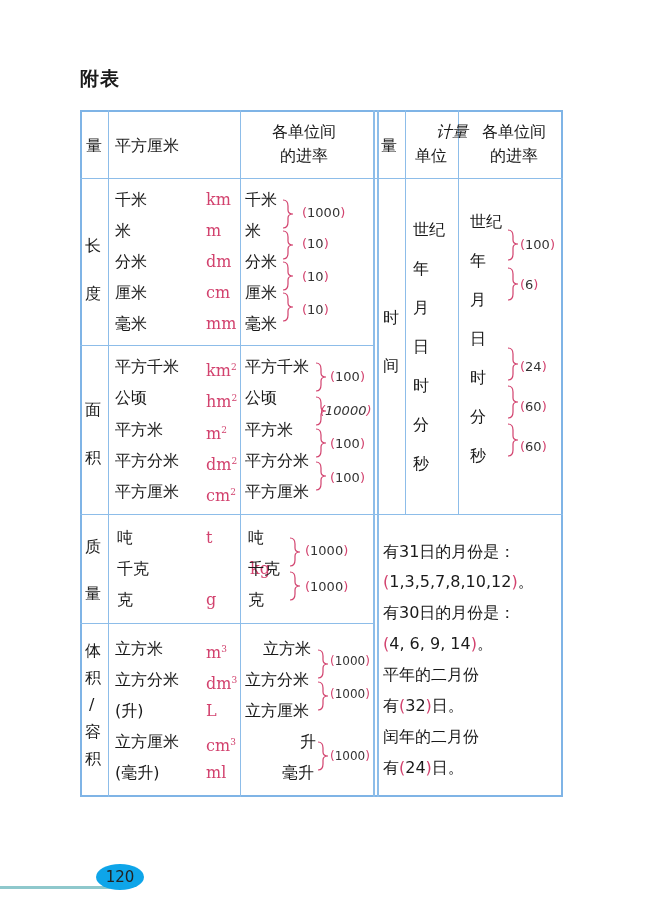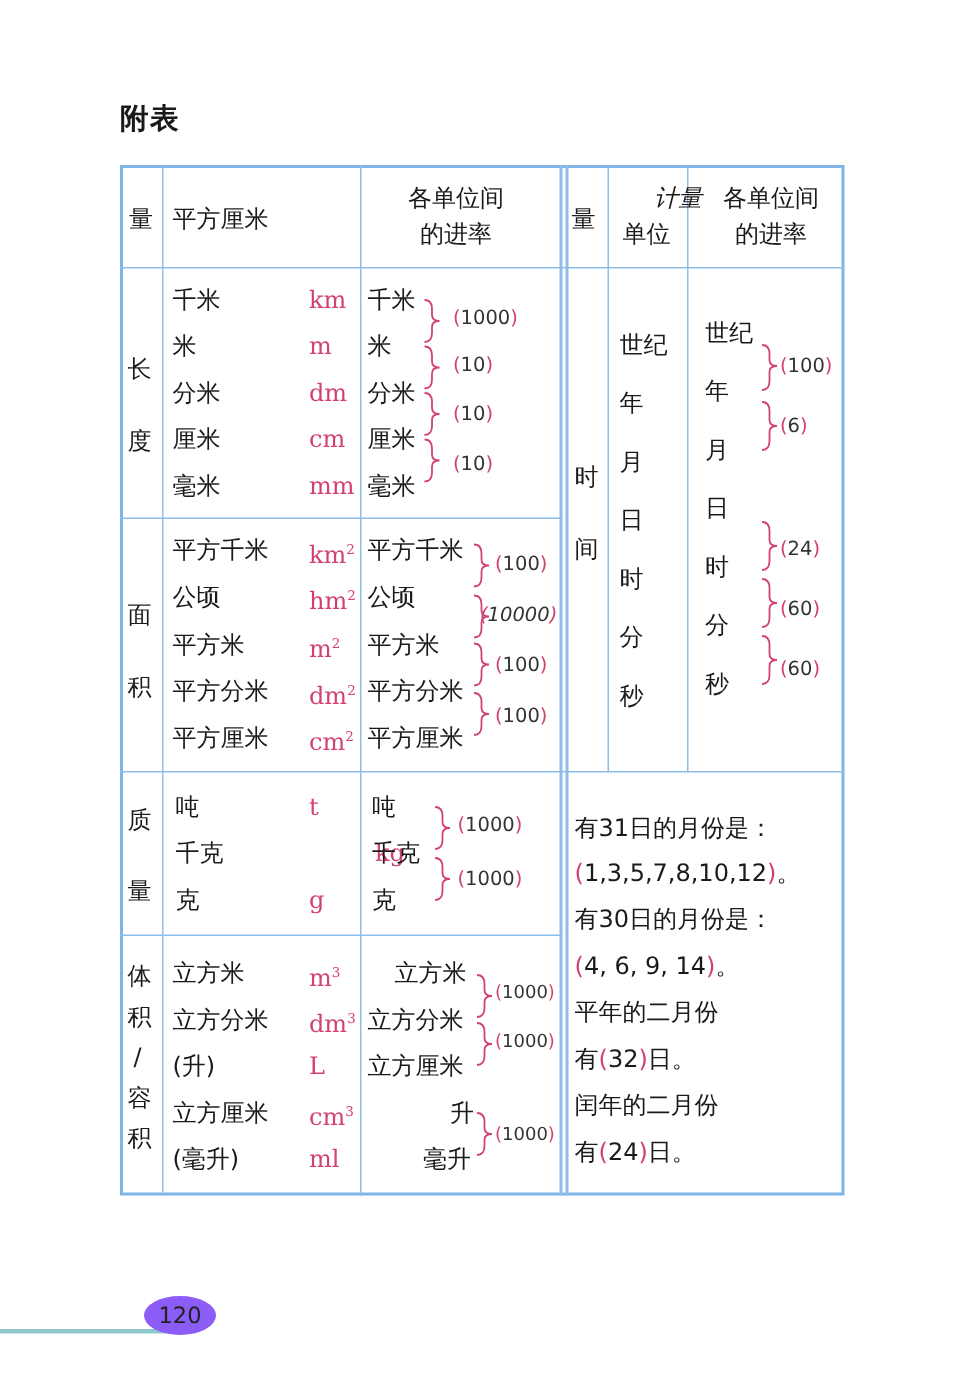--- a/index.html
+++ b/index.html
@@ -11,21 +11,21 @@
   .tbl { position:absolute; left:80px; top:110px; width:483px; height:687px; border:2px solid #7fb4e6; box-sizing:border-box; }
   .vl { position:absolute; width:0; border-left:1.5px solid #8dbde9; }
   .hl { position:absolute; height:0; border-top:1.5px solid #8dbde9; }
   .t { position:absolute; font-size:16px; line-height:16px; white-space:nowrap; }
   .red { color:#d2426e; font-family:"DejaVu Serif","Liberation Serif",serif; }
   .redp { color:#d2426e; }
   .rate { position:absolute; font-size:13px; line-height:14px; color:#333; white-space:nowrap; }
   .rate .p { color:#d2426e; }
   .brace { position:absolute; }
   .footline { position:absolute; left:0; top:886px; width:110px; height:3px; background:#8ec8cc; }
-  .pagebadge { position:absolute; left:96px; top:864px; width:48px; height:26px; border-radius:50%; background:#8b5cf6; font-size:15px; text-align:center; line-height:27px; color:#222; }
+  .pagebadge { position:absolute; left:96px; top:864px; width:48px; height:26px; border-radius:50%; background:#0ea5e9; font-size:15px; text-align:center; line-height:27px; color:#222; }
   sup { font-size:9px; vertical-align:6px; }
 </style>
 </head>
 <body>
 
 <div class="title">附表</div>
 
 <div class="tbl"></div>
 
 <div class="vl" style="left:108px;top:110px;height:687px;"></div>

